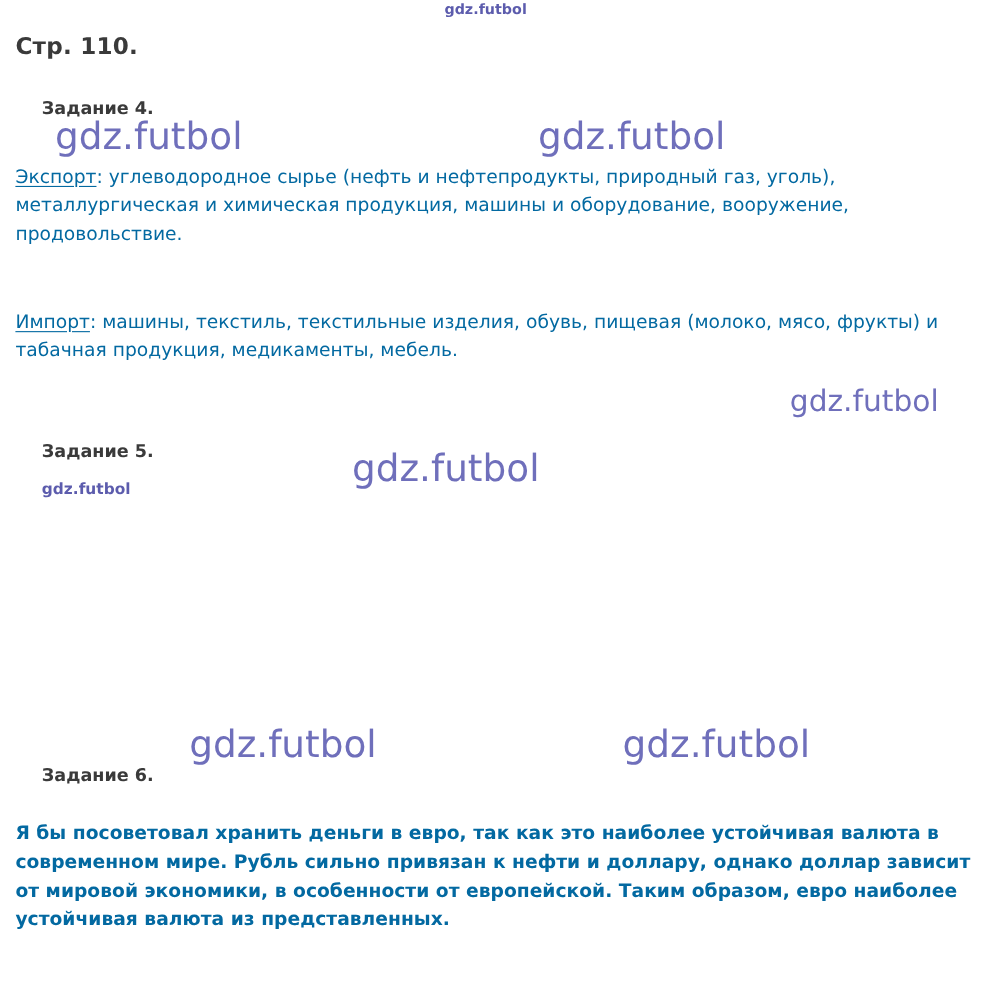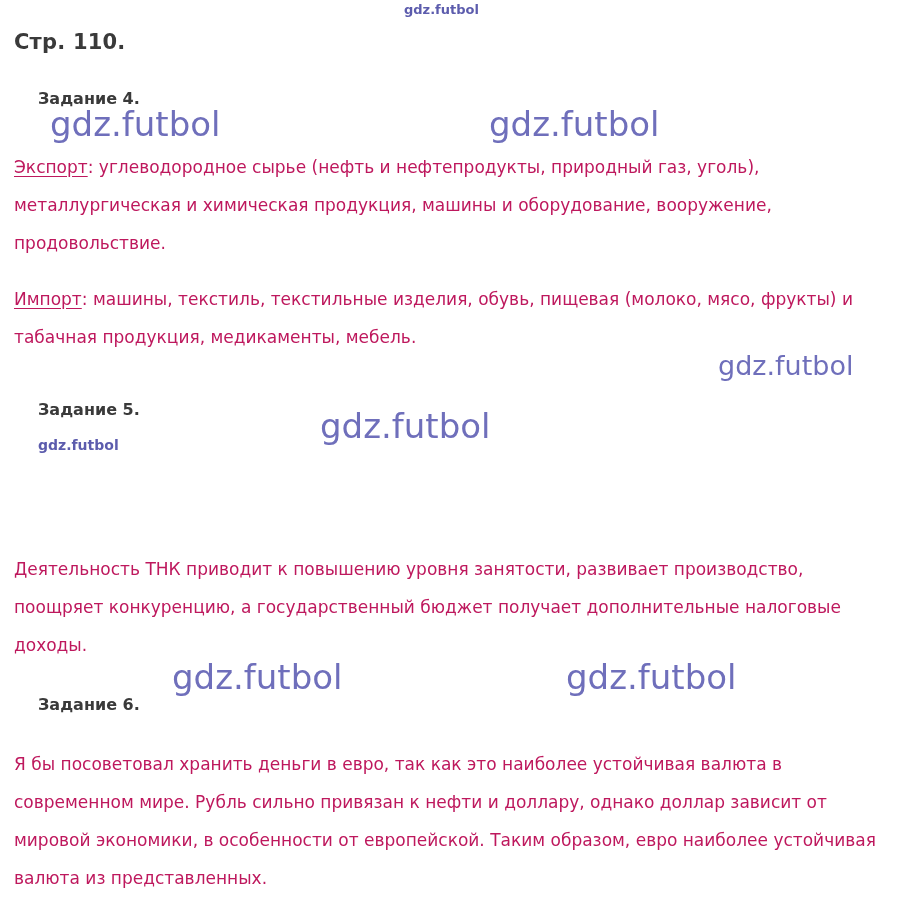--- a/index.html
+++ b/index.html
@@ -42,28 +42,28 @@
   }
   .task4-heading { top: 89px; }
   .task5-heading { top: 400px; }
   .task6-heading { top: 695px; }
 
   .para {
     position: absolute;
     left: 14px;
     width: 884px;
     font-size: 17px;
-    line-height: 38px;
-    color: #be185d;
+    line-height: 26px;
+    color: #0369a1;
   }
   .p-export { top: 148px; }
   .p-import { top: 280px; }
   .p-tnk    { top: 455px; }
   .p-activity { top: 550px; }
-  .p-task6  { top: 745px; }
+  .p-task6  { top: 745px; font-weight: bold; }
 
   .label-underline {
     text-decoration: underline;
     text-underline-offset: 3px;
   }
 
   
   .wm {
     position: absolute;
     color: #6a6ab4;
@@ -100,21 +100,20 @@
     <span class="label-underline">Экспорт</span><span>: </span><span>углеводородное сырье (нефть и нефтепродукты, природный газ, уголь), металлургическая и химическая продукция, машины и оборудование, вооружение, продовольствие.</span>
   </div>
 
   <div class="para p-import">
     <span class="label-underline">Импорт</span><span>: </span><span>машины, текстиль, текстильные изделия, обувь, пищевая (молоко, мясо, фрукты) и табачная продукция, медикаменты, мебель.</span>
   </div>
 
   <div class="task-heading task5-heading">Задание 5.</div>
 
 
-  <div class="para p-activity">Деятельность ТНК приводит к повышению уровня занятости, развивает производство, поощряет конкуренцию, а государственный бюджет получает дополнительные налоговые доходы.</div>
 
   <div class="task-heading task6-heading">Задание 6.</div>
 
   <div class="para p-task6">Я бы посоветовал хранить деньги в евро, так как это наиболее устойчивая валюта в современном мире. Рубль сильно привязан к нефти и доллару, однако доллар зависит от мировой экономики, в особенности от европейской. Таким образом, евро наиболее устойчивая валюта из представленных.</div>
 
   <div class="wm wm-top">gdz.futbol</div>
   <div class="wm wm-a">gdz.futbol</div>
   <div class="wm wm-b">gdz.futbol</div>
   <div class="wm wm-c">gdz.futbol</div>
   <div class="wm wm-d">gdz.futbol</div>

